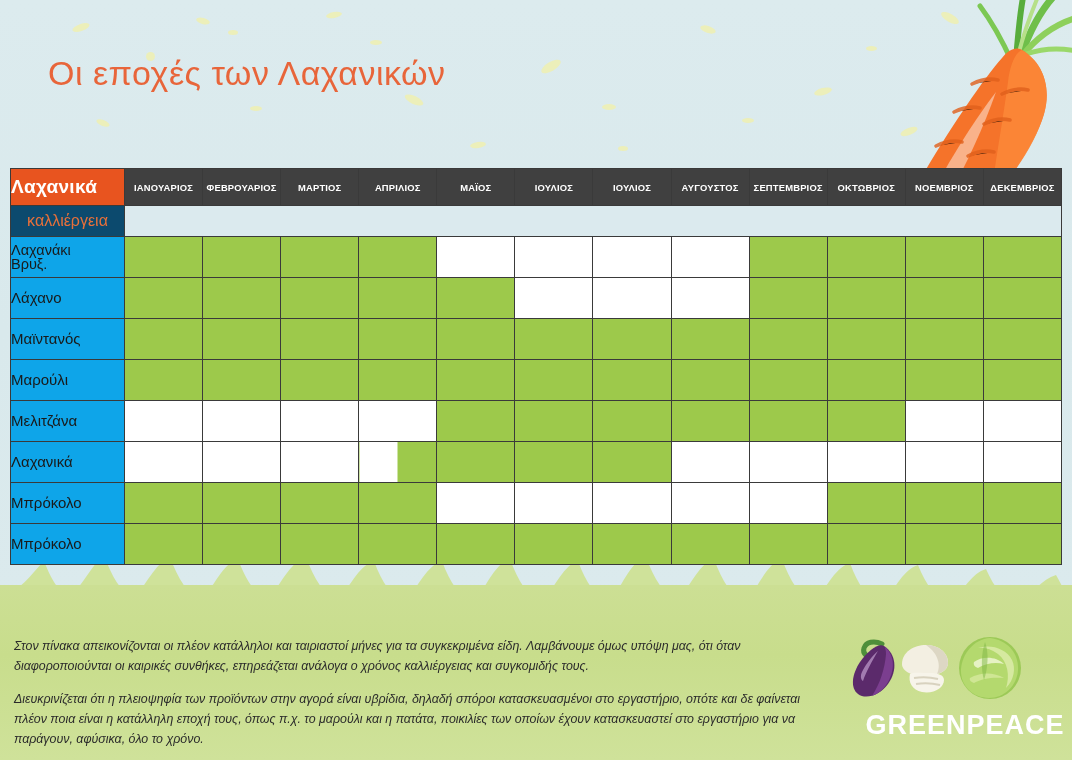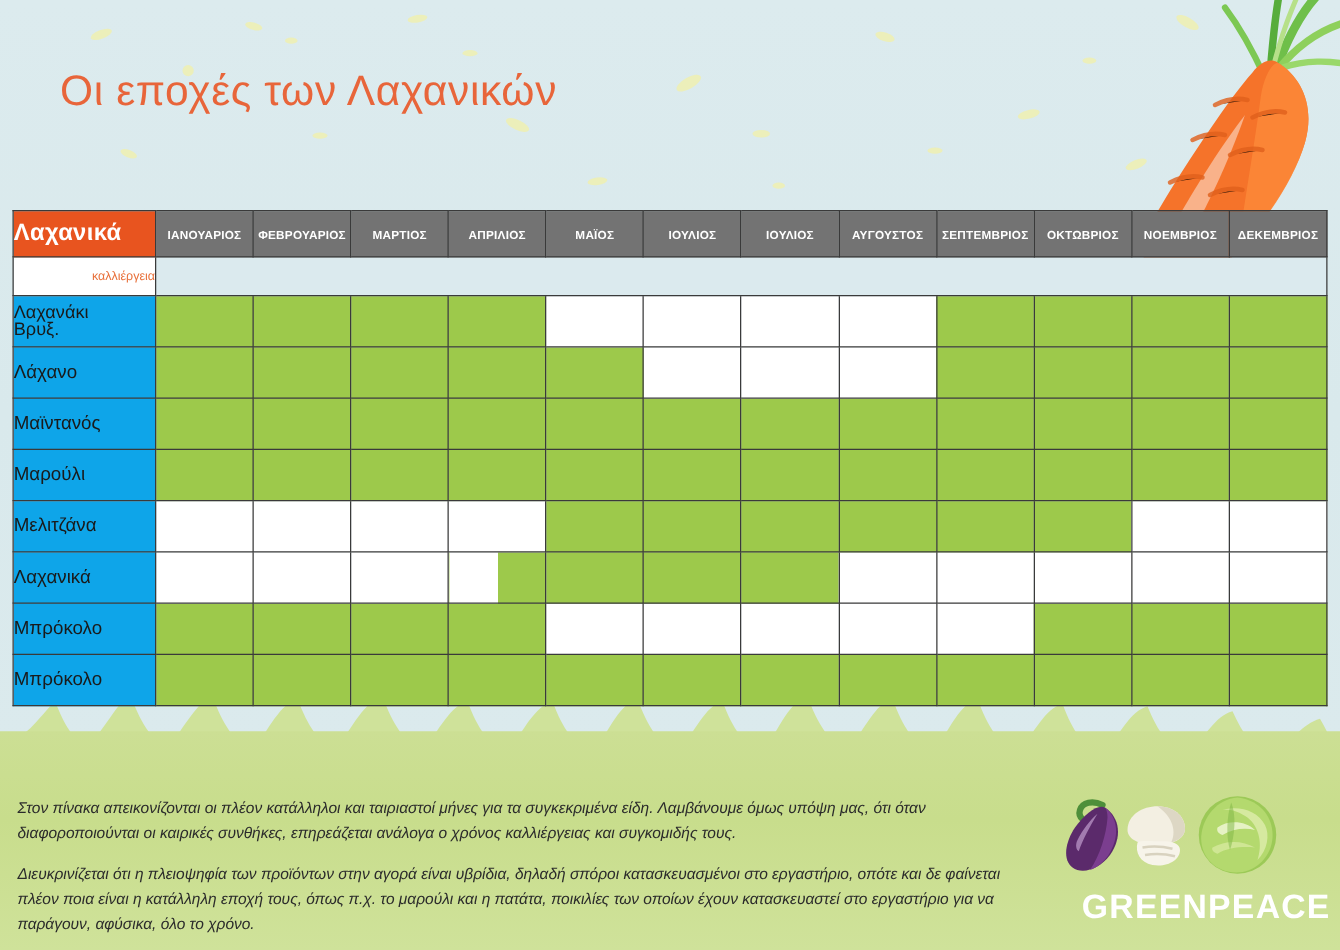--- a/index.html
+++ b/index.html
@@ -26,25 +26,25 @@
   .title{position:absolute;left:48px;top:40px;font-size:34px;color:#e8653a;
          letter-spacing:.5px;font-weight:400;white-space:nowrap;margin-top:14px;}
 
   
   .tbl{position:absolute;left:10px;top:168px;width:1052px;border-collapse:collapse;
        table-layout:fixed;}
   .tbl td,.tbl th{border:1.5px solid #3a3a3a;padding:0;margin:0;}
   .col-veg{width:114px;}
   .hdr-veg{background:#e8541f;color:#ffffff;font-size:19px;font-weight:bold;
            height:36px;text-align:left;letter-spacing:.3px;border-color:#e8541f;}
-  .hdr-month{background:#737373;color:#ffffff;font-size:9.4px;font-weight:bold;
+  .hdr-month{background:#404040;color:#ffffff;font-size:9.4px;font-weight:bold;
              height:36px;text-align:center;letter-spacing:.2px;
              border:1.5px solid #ffffff;}
-  .sub-cell{background:#ffffff;color:#e8703a;font-size:10px;height:30px;
-            text-align:right;font-style:normal;}
+  .sub-cell{background:#0c4a6e;color:#e8703a;font-size:16px;height:30px;
+            text-align:center;font-style:normal;}
   .sub-blank{background:#dbeaee;height:30px;}
   .veg-name{background:#0ea5e9;color:#1a1a1a;font-size:15px;height:40px;
             padding-left:8px;line-height:1.05;}
   .veg-name.two{line-height:1.0;font-size:14.5px;}
   .cell{height:40px;background:#ffffff;}
   .cell.on{background:#9dc94b;}
   .cell.half{background:linear-gradient(90deg,#ffffff 0%,#ffffff 50%,#9dc94b 50%,#9dc94b 100%);}
 
   
   .footer{position:absolute;left:14px;top:636px;width:790px;color:#2b2b2b;

